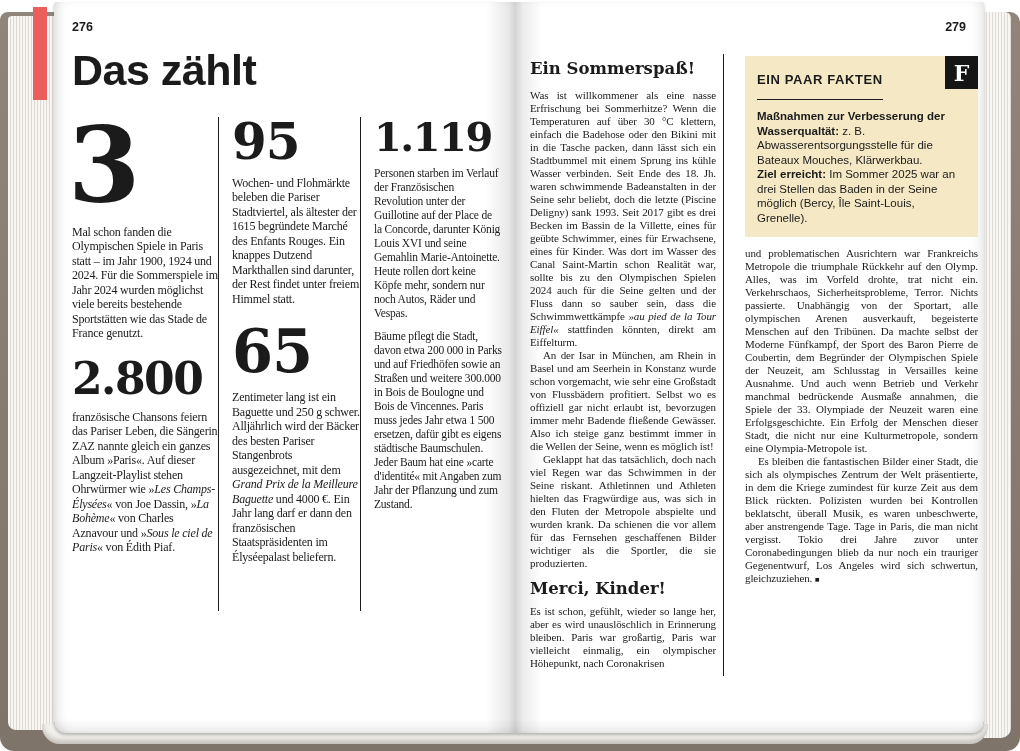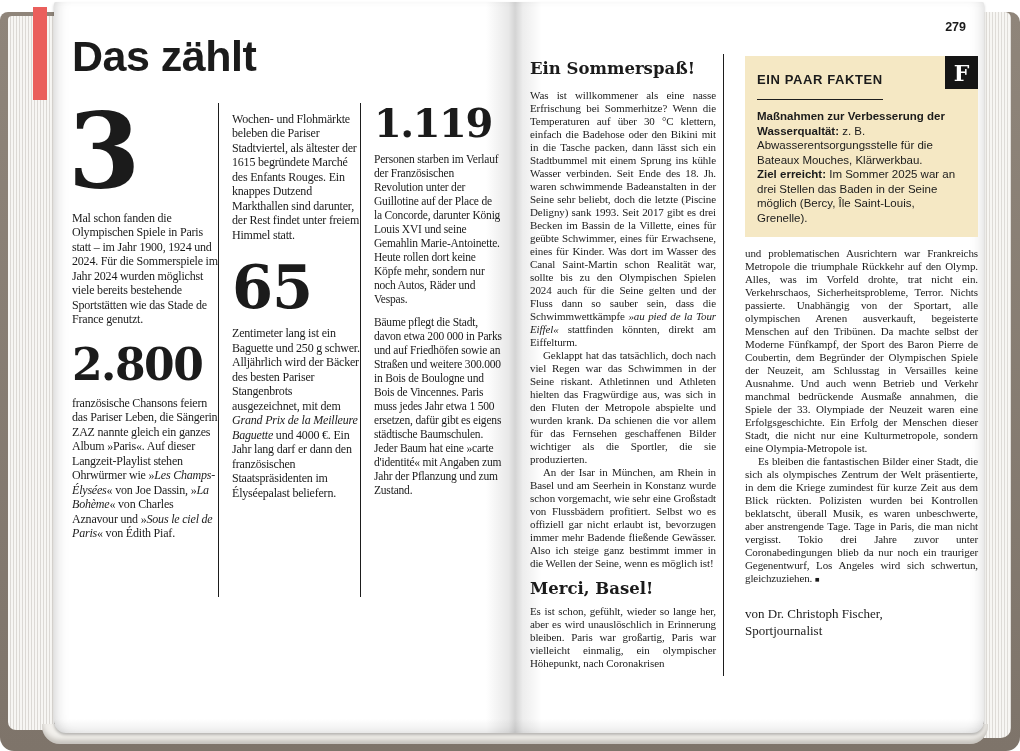--- a/index.html
+++ b/index.html
@@ -76,65 +76,63 @@
 <div class="stage">
   <div class="cover"></div>
   <div class="edges-left"></div>
   <div class="edges-right"></div>
   <div class="edges-bottom"></div>
   <div class="sheet"></div>
   <div class="spine"></div>
   <div class="red-tab"></div>
 
   <div class="page-left">
+    <div class="pagenum">276</div>
     <h1 class="title">Das zählt</h1>
 
     <div class="stats">
       <div class="stat-col col1">
         <div class="num n-3">3</div>
         <div class="stat-text"><span>Mal schon fanden die Olympischen Spiele in Paris statt – im Jahr 1900, 1924 und 2024. Für die Sommerspiele im Jahr 2024 wurden möglichst viele bereits bestehende Sportstätten wie das Stade de France genutzt.</span></div>
         <div class="num n-2800">2.800</div>
         <div class="stat-text"><span>französische Chansons feiern das Pariser Leben, die Sängerin ZAZ nannte gleich ein ganzes Album »Paris«. Auf dieser Langzeit-Playlist stehen Ohrwürmer wie »</span><span class="sg-i">Les Champs-Élysées</span><span>« von Joe Dassin, »</span><span class="sg-i">La Bohème</span><span>« von Charles Aznavour und »</span><span class="sg-i">Sous le ciel de Paris</span><span>« von Édith Piaf.</span></div>
       </div>
       <div class="stat-col col2 ruled">
+        <div class="num n-95">95</div>
         <div class="stat-text"><span>Wochen- und Flohmärkte beleben die Pariser Stadtviertel, als ältester der 1615 begründete Marché des Enfants Rouges. Ein knappes Dutzend Markthallen sind darunter, der Rest findet unter freiem Himmel statt.</span></div>
         <div class="num n-65">65</div>
         <div class="stat-text"><span>Zentimeter lang ist ein Baguette und 250 g schwer. Alljährlich wird der Bäcker des besten Pariser Stangenbrots ausgezeichnet, mit dem </span><span class="sg-i">Grand Prix de la Meilleure Baguette</span><span> und 4000 €. Ein Jahr lang darf er dann den französischen Staatspräsidenten im Élyséepalast beliefern.</span></div>
       </div>
       <div class="stat-col col3 ruled">
         <div class="num n-1119">1.119</div>
         <div class="stat-text"><span>Personen starben im Verlauf der Französischen Revolution unter der Guillotine auf der Place de la Concorde, darunter König Louis XVI und seine Gemahlin Marie-Antoinette. Heute rollen dort keine Köpfe mehr, sondern nur noch Autos, Räder und Vespas.</span></div>
         <div class="stat-text"><span>Bäume pflegt die Stadt, davon etwa 200 000 in Parks und auf Friedhöfen sowie an Straßen und weitere 300.000 in Bois de Boulogne und Bois de Vincennes. Paris muss jedes Jahr etwa 1 500 ersetzen, dafür gibt es eigens städtische Baumschulen. Jeder Baum hat eine »carte d'identité« mit Angaben zum Jahr der Pflanzung und zum Zustand.</span></div>
       </div>
     </div>
   </div>
 
   <div class="page-right">
     <div class="pagenum pn-right">279</div>
     <div class="cols">
       <div class="colrule"></div>
 
       <div class="rp-col">
         <h3 class="sect">Ein Sommerspaß!</h3>
         <p class="body"><span>Was ist willkommener als eine nasse Erfrischung bei Sommerhitze? Wenn die Temperaturen auf über 30 °C klettern, einfach die Badehose oder den Bikini mit in die Tasche packen, dann lässt sich ein Stadtbummel mit einem Sprung ins kühle Wasser verbinden. Seit Ende des 18. Jh. waren schwimmende Badeanstalten in der Seine sehr beliebt, doch die letzte (Piscine Deligny) sank 1993. Seit 2017 gibt es drei Becken im Bassin de la Villette, eines für geübte Schwimmer, eines für Erwachsene, eines für Kinder. Was dort im Wasser des Canal Saint-Martin schon Realität war, sollte bis zu den Olympischen Spielen 2024 auch für die Seine gelten und der Fluss dann so sauber sein, dass die Schwimmwettkämpfe </span><span class="sg-i">»au pied de la Tour Eiffel«</span><span> stattfinden könnten, direkt am Eiffelturm.</span></p>
+        <p class="body indent"><span>An der Isar in München, am Rhein in Basel und am Seerhein in Konstanz wurde schon vorgemacht, wie sehr eine Großstadt von Flussbädern profitiert. Selbst wo es offiziell gar nicht erlaubt ist, bevorzugen immer mehr Badende fließende Gewässer. Also ich steige ganz bestimmt immer in die Wellen der Seine, wenn es möglich ist!</span></p>
         <p class="body indent"><span>Geklappt hat das tatsächlich, doch nach viel Regen war das Schwimmen in der Seine riskant. Athletinnen und Athleten hielten das Fragwürdige aus, was sich in den Fluten der Metropole abspielte und wurden krank. Da schienen die vor allem für das Fernsehen geschaffenen Bilder wichtiger als die Sportler, die sie produzierten.</span></p>
-        <p class="body indent"><span>An der Isar in München, am Rhein in Basel und am Seerhein in Konstanz wurde schon vorgemacht, wie sehr eine Großstadt von Flussbädern profitiert. Selbst wo es offiziell gar nicht erlaubt ist, bevorzugen immer mehr Badende fließende Gewässer. Also ich steige ganz bestimmt immer in die Wellen der Seine, wenn es möglich ist!</span></p>
-        <h3 class="sect sect2">Merci, Basel!</h3>
+        <h3 class="sect sect2">Merci, Kinder!</h3>
         <p class="body"><span>Es ist schon, gefühlt, wieder so lange her, aber es wird unauslöschlich in Erinnerung bleiben. Paris war großartig, Paris war vielleicht einmalig, ein olympischer Höhepunkt, nach Coronakrisen</span></p>
       </div>
 
       <div class="rp-col">
         <div class="factbox">
           <div class="fb-badge">F</div>
           <span class="fb-kicker">EIN PAAR FAKTEN</span>
           <p class="fb-text"><span class="sg-b">Maßnahmen zur Verbesserung der Wasserqualtät:</span><span> z. B. Abwasserentsorgungsstelle für die Bateaux Mouches, Klärwerkbau.</span></p>
           <p class="fb-text"><span class="sg-b">Ziel erreicht:</span><span> Im Sommer 2025 war an drei Stellen das Baden in der Seine möglich (Bercy, Île Saint-Louis, Grenelle).</span></p>
         </div>
         <p class="body" style="margin-top:10px;"><span>und problematischen Ausrichtern war Frankreichs Metropole die triumphale Rückkehr auf den Olymp. Alles, was im Vorfeld drohte, trat nicht ein. Verkehrschaos, Sicherheitsprobleme, Terror. Nichts passierte. Unabhängig von der Sportart, alle olympischen Arenen ausverkauft, begeisterte Menschen auf den Tribünen. Da machte selbst der Moderne Fünfkampf, der Sport des Baron Pierre de Coubertin, dem Begründer der Olympischen Spiele der Neuzeit, am Schlusstag in Versailles keine Ausnahme. Und auch wenn Betrieb und Verkehr manchmal bedrückende Ausmaße annahmen, die Spiele der 33. Olympiade der Neuzeit waren eine Erfolgsgeschichte. Ein Erfolg der Menschen dieser Stadt, die nicht nur eine Kulturmetropole, sondern eine Olympia-Metropole ist.</span></p>
         <p class="body indent"><span>Es bleiben die fantastischen Bilder einer Stadt, die sich als olympisches Zentrum der Welt präsentierte, in dem die Kriege zumindest für kurze Zeit aus dem Blick rückten. Polizisten wurden bei Kontrollen beklatscht, überall Musik, es waren unbeschwerte, aber anstrengende Tage. Tage in Paris, die man nicht vergisst. Tokio drei Jahre zuvor unter Coronabedingungen blieb da nur noch ein trauriger Gegenentwurf, Los Angeles wird sich schwertun, gleichzuziehen. </span><span class="sg-e">■</span></p>
-        <div class="byline">
-          <div>von Dr. Christoph Fischer,</div>
-          <div>Sportjournalist</div>
-        </div>
       </div>
     </div>
   </div>
 </div>
 
 </body></html>

